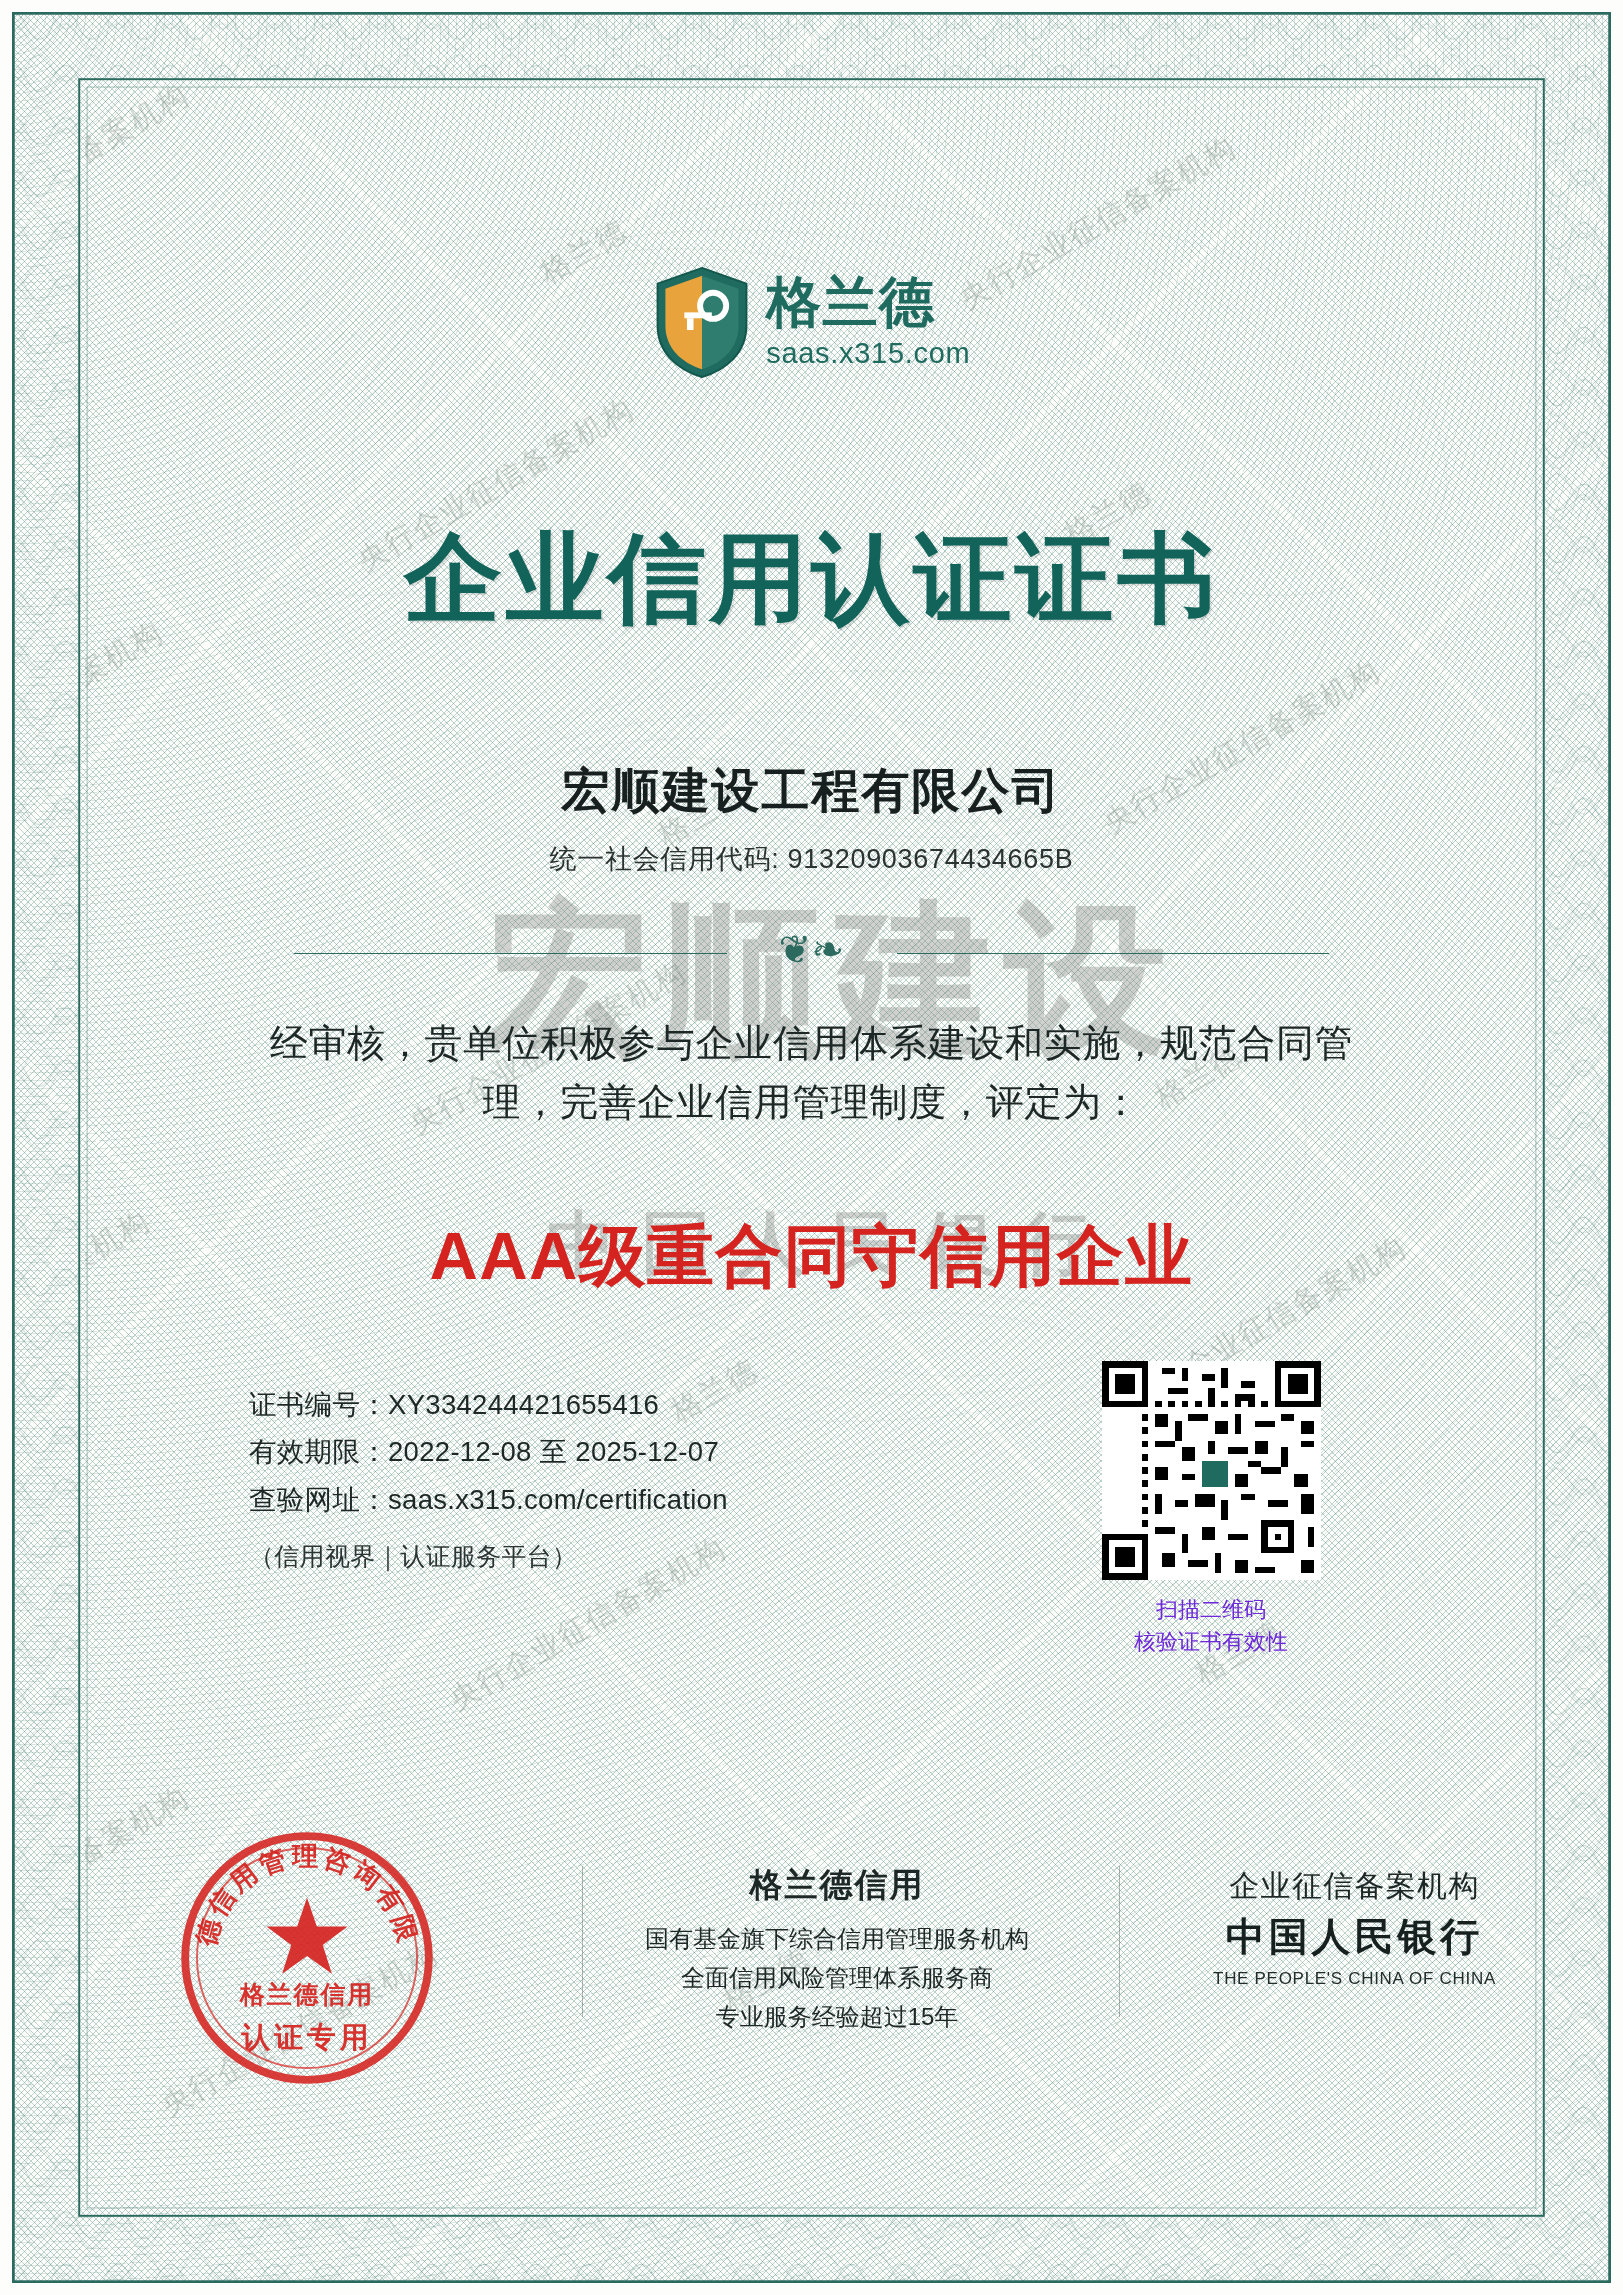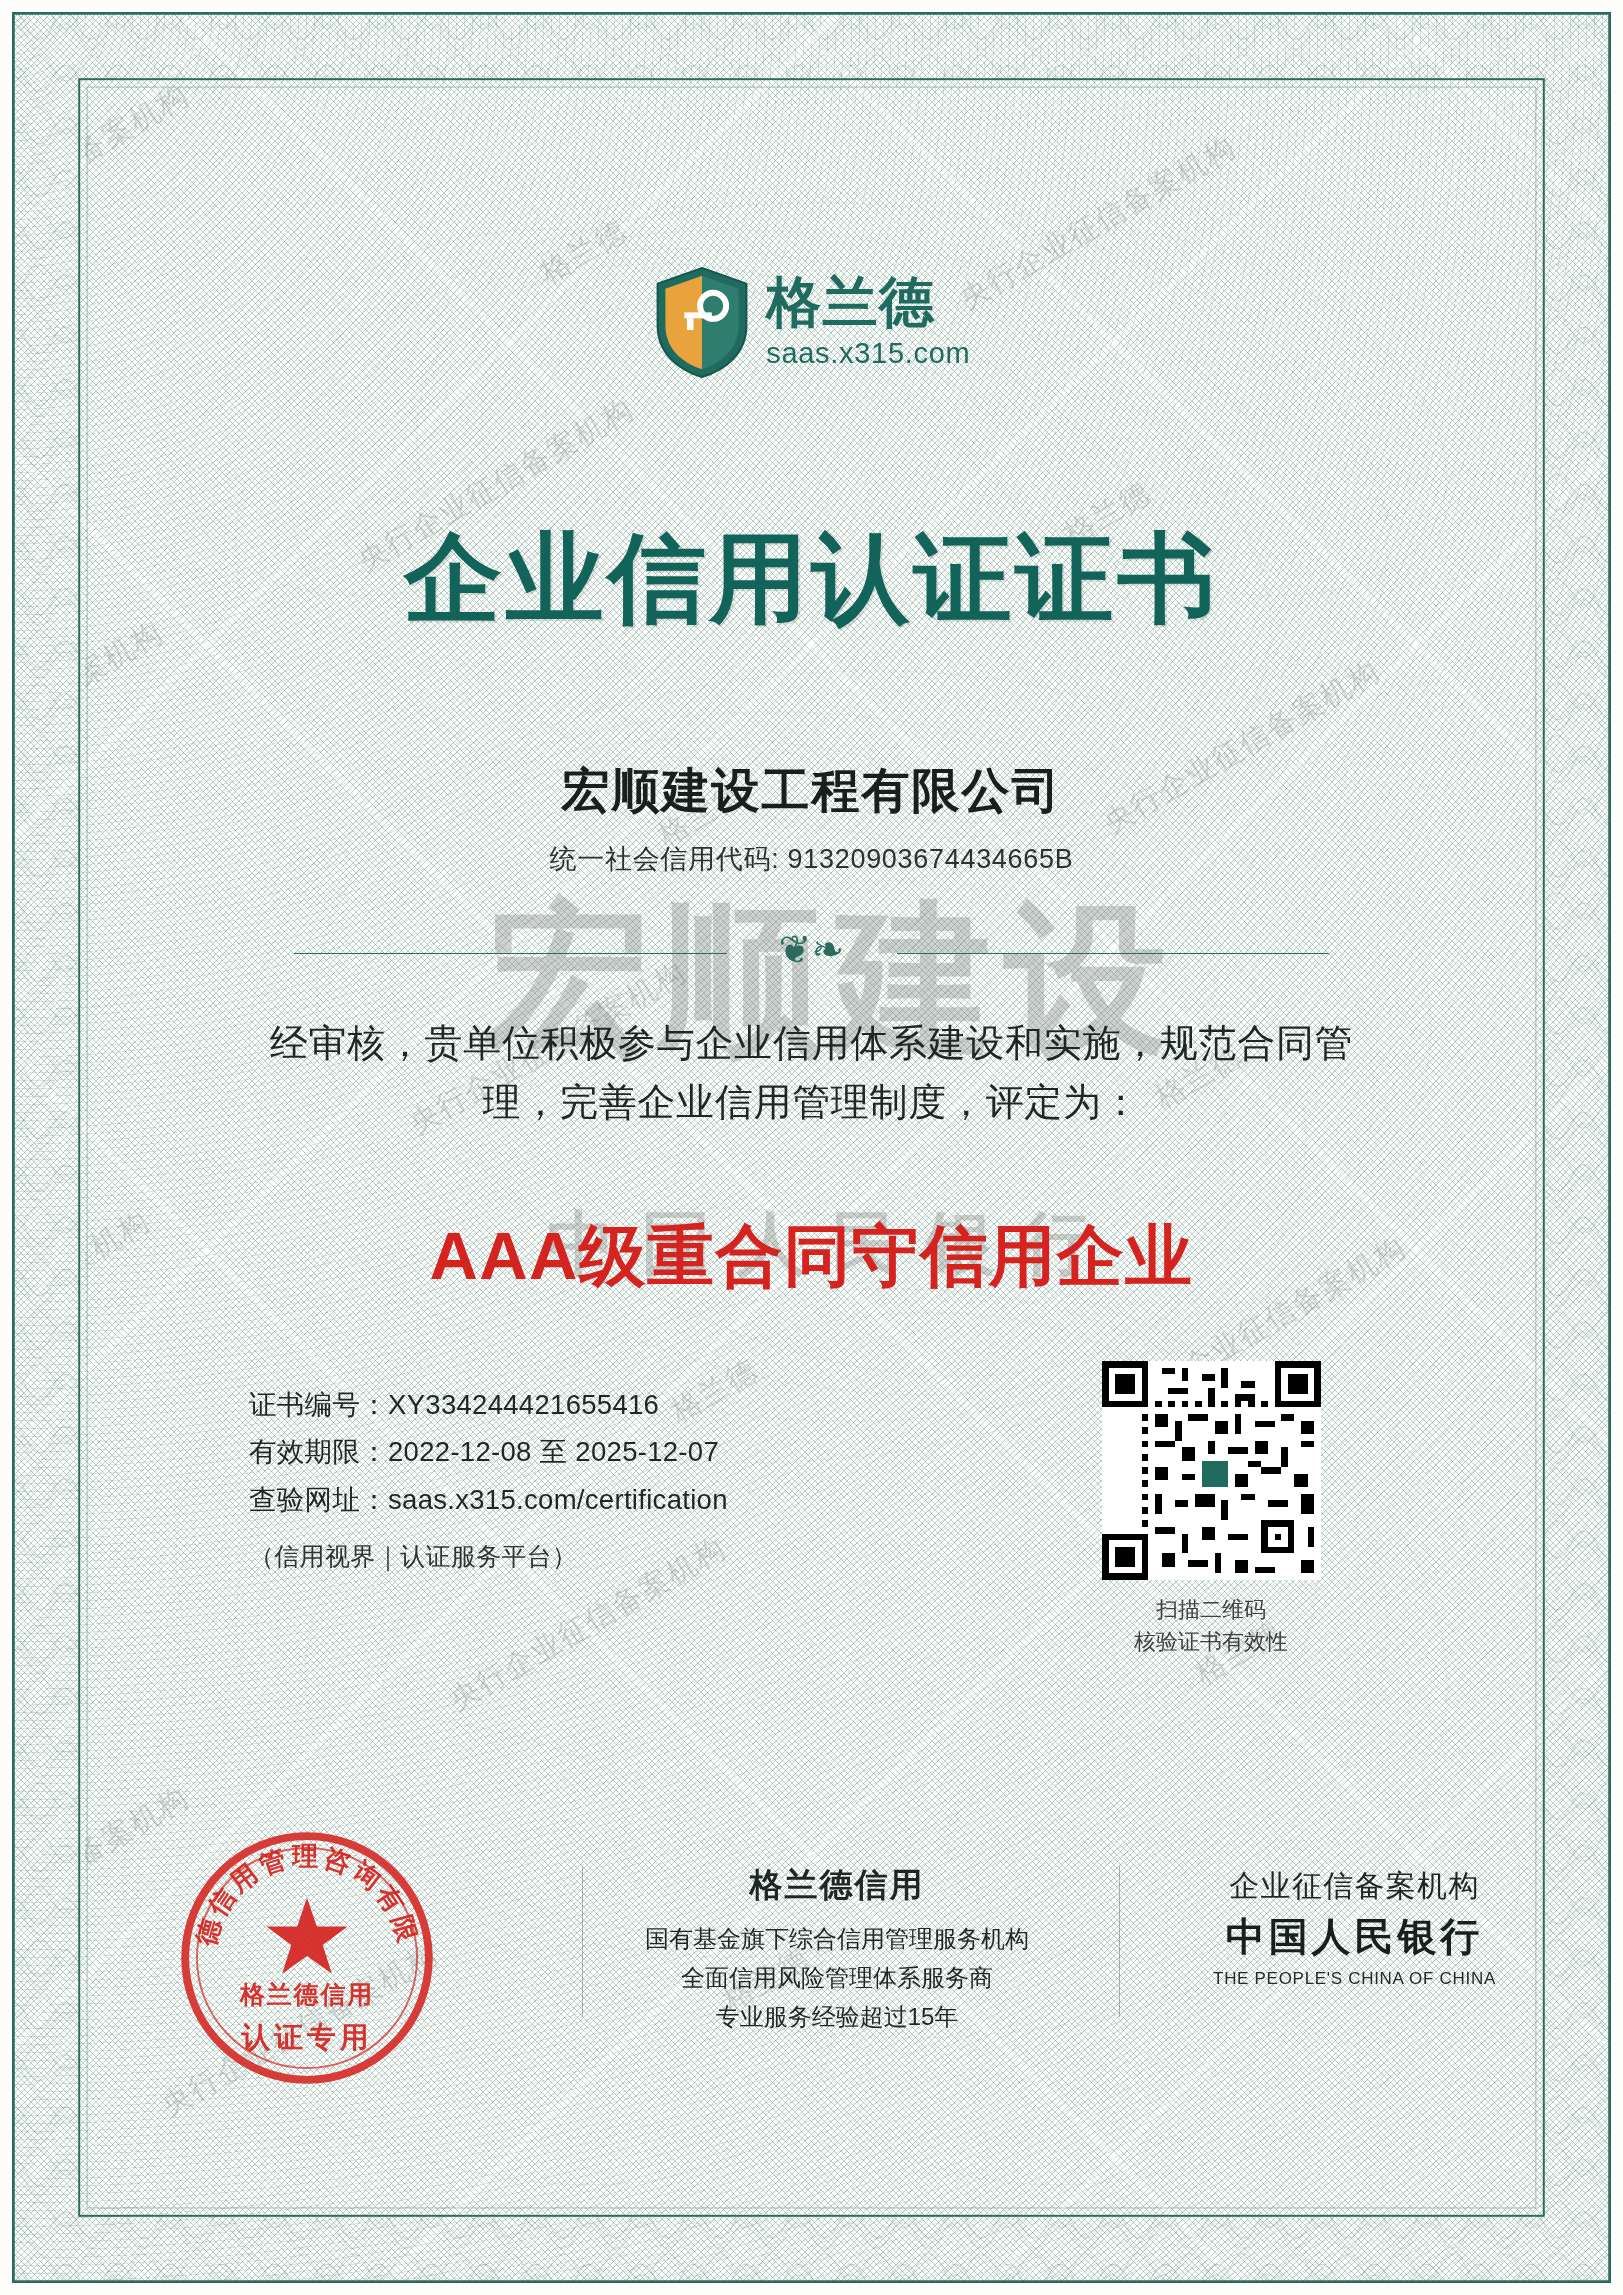--- a/index.html
+++ b/index.html
@@ -238,21 +238,21 @@
   }
   .qr-img {
     width: 219px; height: 219px;
     margin: 0 auto;
     position: relative;
     background: #ffffff;
   }
   .qr-caption {
     margin-top: 14.4px;
     font-size: 22px;
-    color: #404040;
+    color: #6d28d9;
     line-height: 1.45;
   }
 
   
   .footer {
     position: absolute;
     bottom: 134px;
     left: 39px; right: 39px;
     height: 262px;
   }

